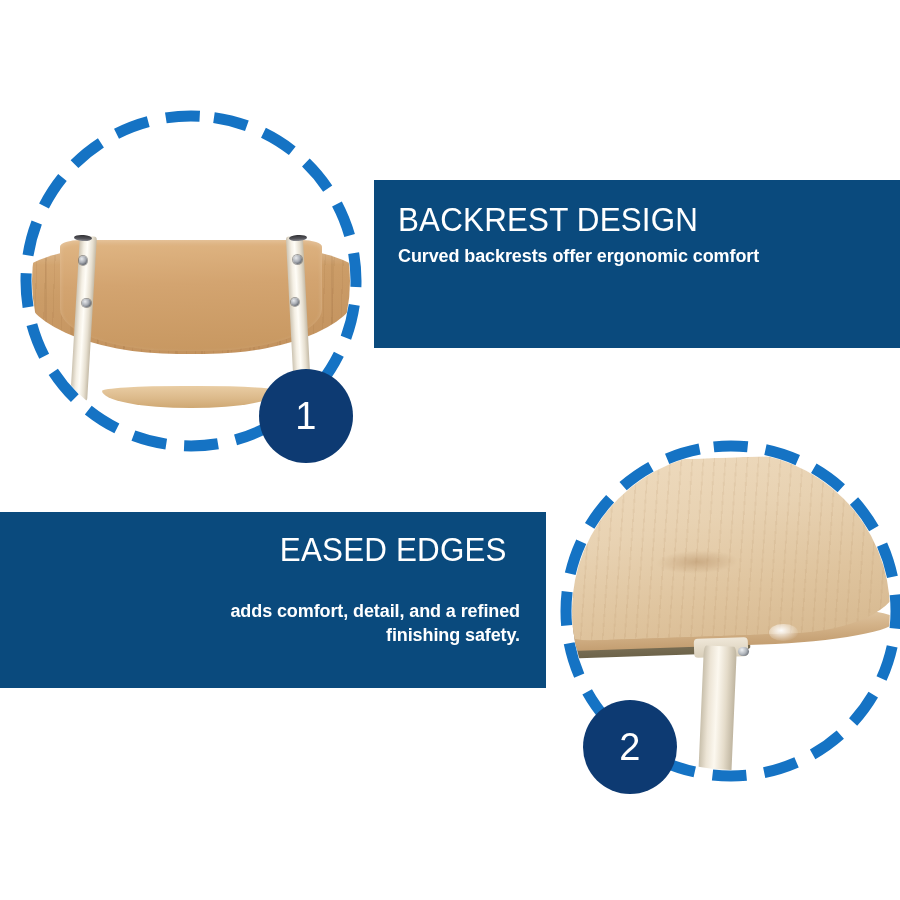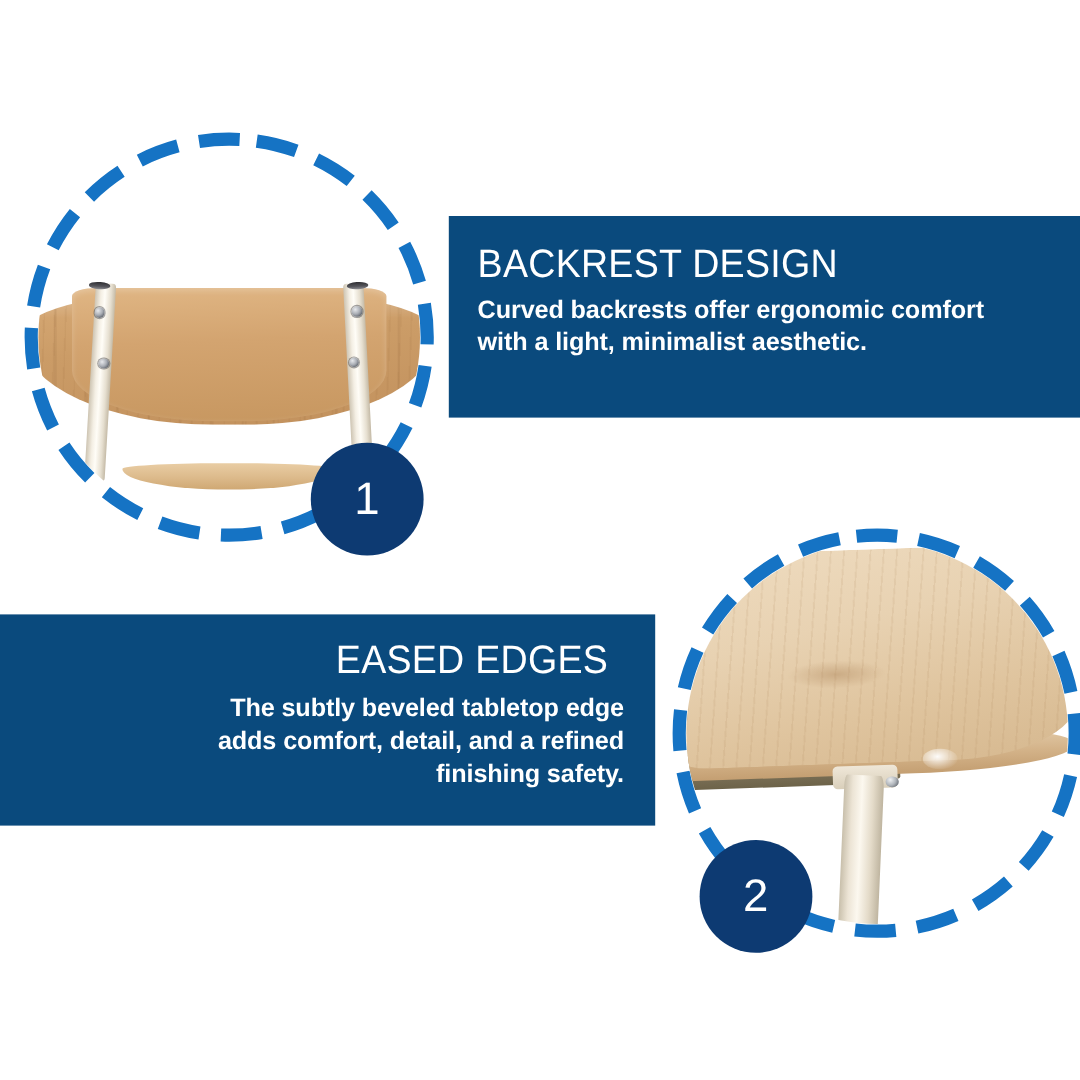--- a/index.html
+++ b/index.html
@@ -47,21 +47,21 @@
     transform: scaleX(0.95);
     transform-origin: left center;
     white-space: nowrap;
   }
   #panel-2 .panel-title {
     transform-origin: right center;
     margin-bottom: 9px;
     padding-right: 14px;
   }
   .panel-body {
-    font-size: 21px;
+    font-size: 18px;
     line-height: 1.31;
     font-weight: 700;
     letter-spacing: -0.1px;
     margin: 0;
   }
   #panel-2 .panel-body { font-weight: 700; }
 
   
   .callout {
     position: absolute;
@@ -267,28 +267,27 @@
 </div>
 
 <div class="badge" id="badge-1">
   <span>1</span>
 </div>
 
 <div class="panel" id="panel-1">
   <h2 class="panel-title">BACKREST DESIGN</h2>
   <p class="panel-body">
     <span>Curved backrests offer ergonomic comfort</span><br>
-    <span>with a light, minimalist aesthetic.</span>
   </p>
 </div>
 
 <div class="panel" id="panel-2">
   <h2 class="panel-title">EASED EDGES</h2>
   <p class="panel-body">
-    <span>The subtly beveled tabletop edge</span><br>
+    <br>
     <span>adds comfort, detail, and a refined</span><br>
     <span>finishing safety.</span>
   </p>
 </div>
 
 <div class="callout" id="callout-2">
 
   <div class="photo-clip">
     <div class="ph2-wrap">
       <div class="ph2-underside"></div>

